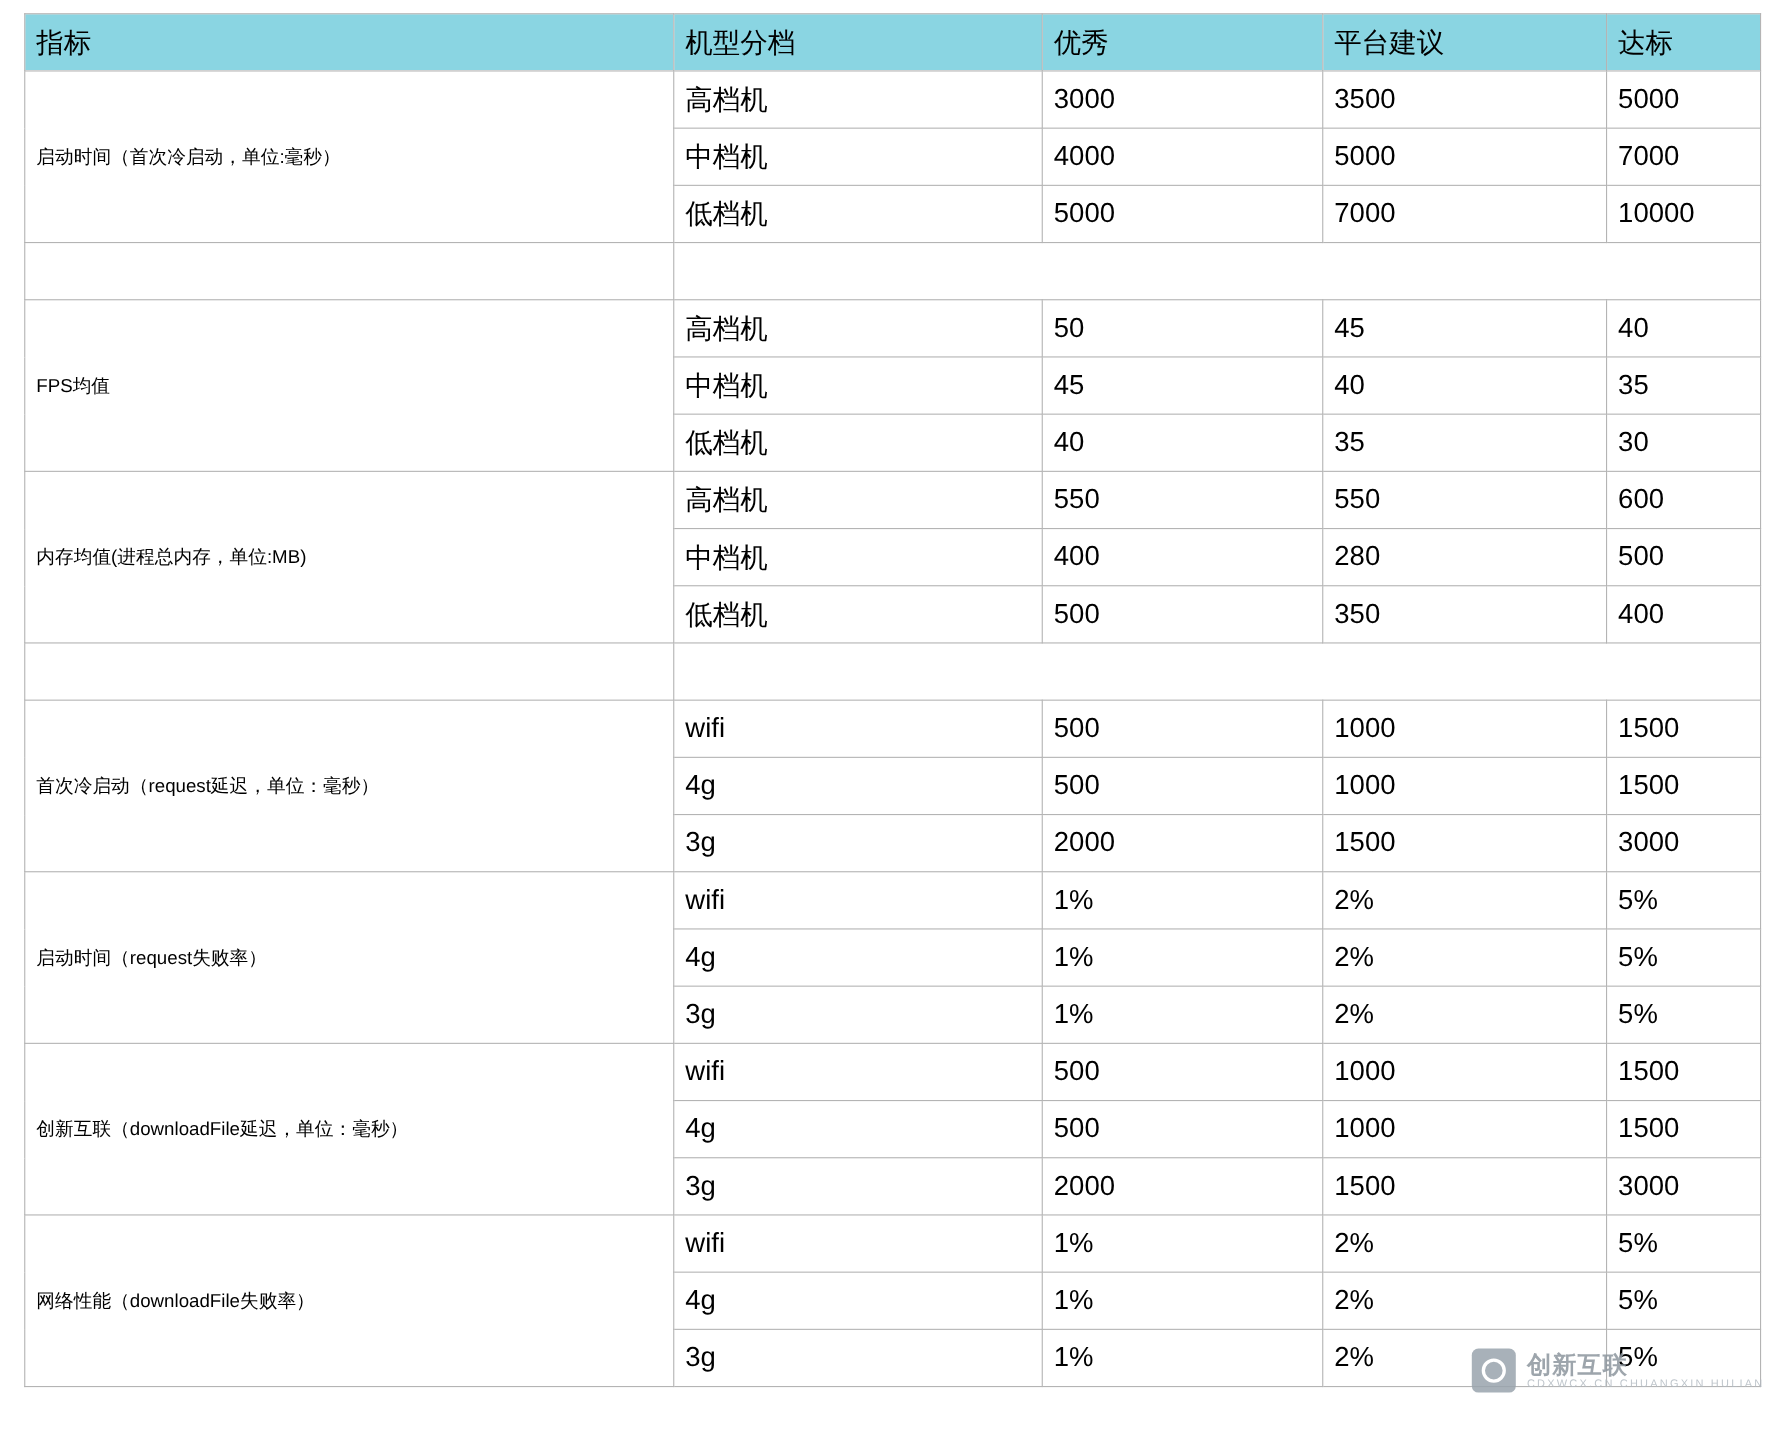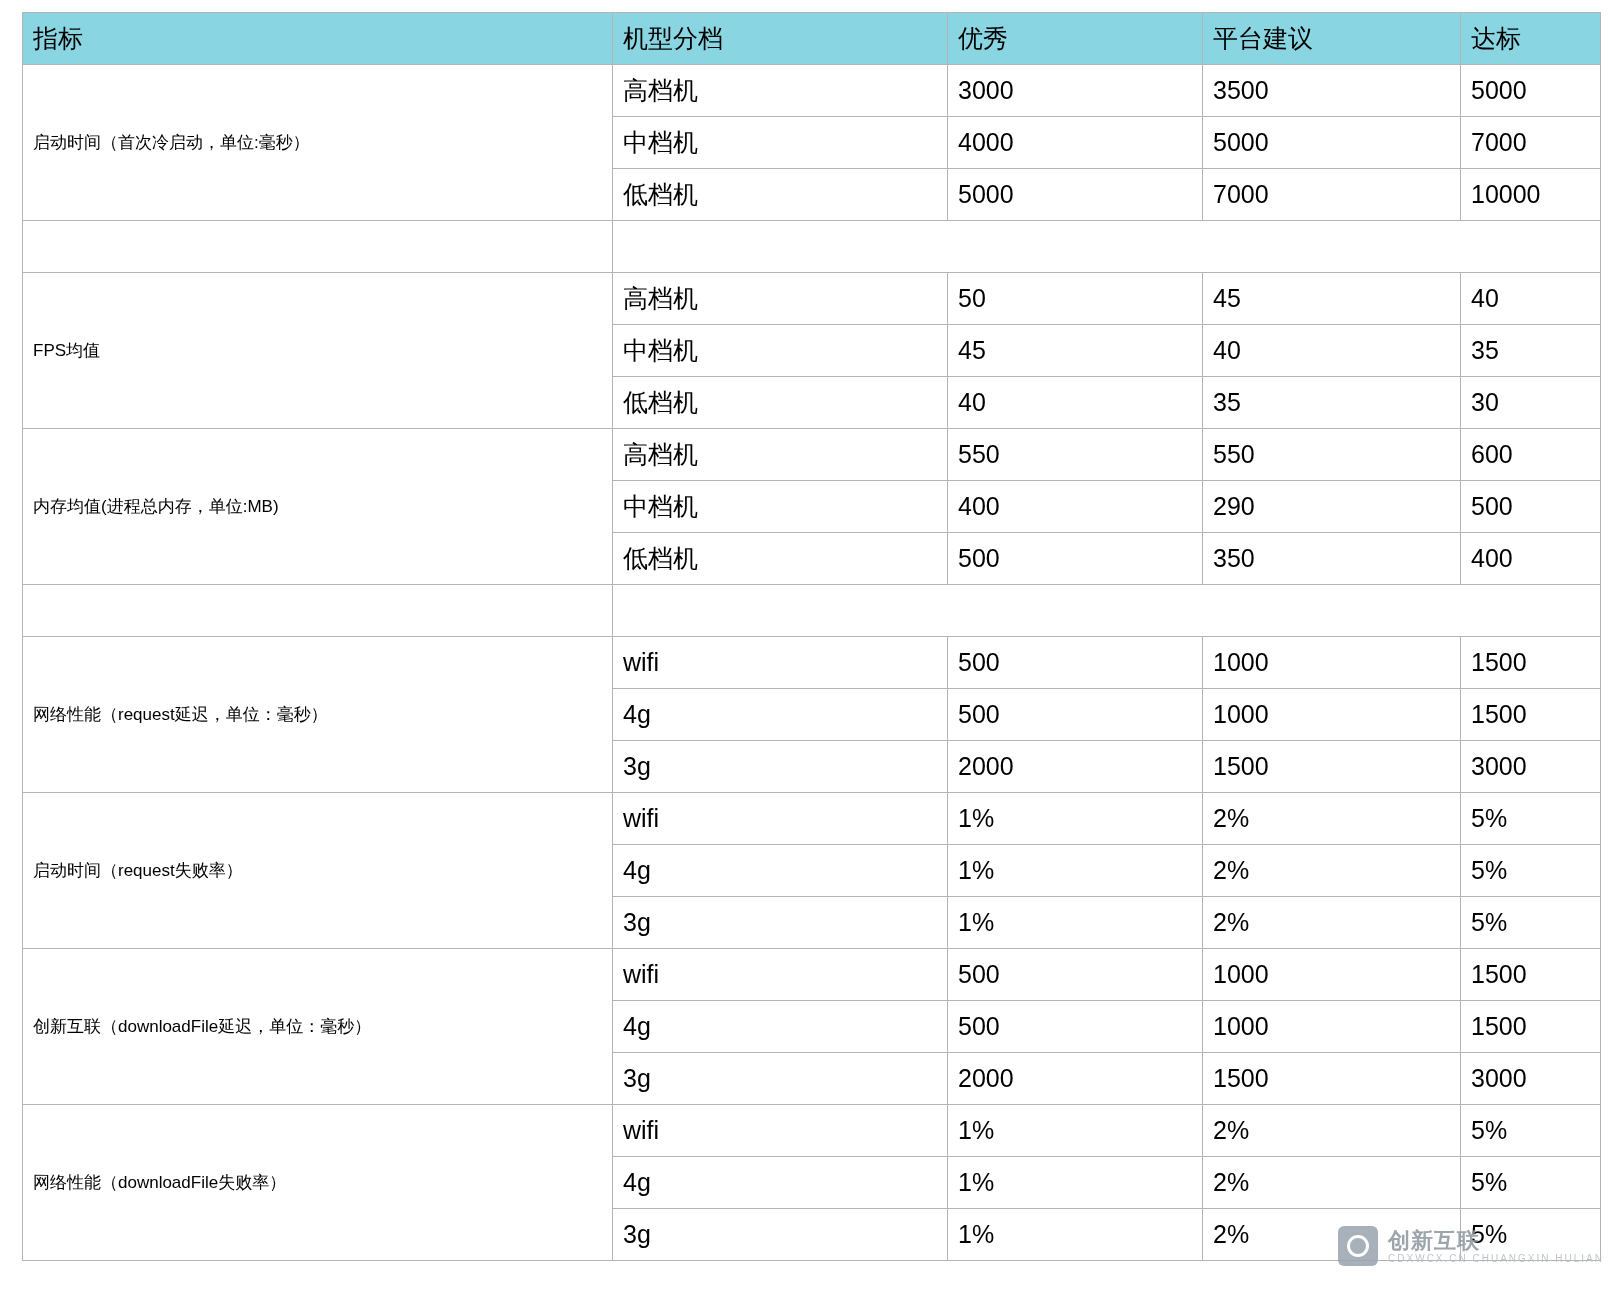--- a/index.html
+++ b/index.html
@@ -176,35 +176,35 @@
         <tr>
           <td class="metric tight" rowspan="3">内存均值(进程总内存，单位:MB)</td>
           <td>高档机</td>
           <td>550</td>
           <td>550</td>
           <td>600</td>
         </tr>
         <tr>
           <td>中档机</td>
           <td>400</td>
-          <td>290</td>
+          <td>280</td>
           <td>500</td>
         </tr>
         <tr>
           <td>低档机</td>
           <td>500</td>
           <td>350</td>
           <td>400</td>
         </tr>
         <tr class="spacer-row">
           <td class="spacer"></td>
           <td class="spacer" colspan="4"></td>
         </tr>
         <tr>
-          <td class="metric tight" rowspan="3">网络性能（request延迟，单位：毫秒）</td>
+          <td class="metric tight" rowspan="3">首次冷启动（request延迟，单位：毫秒）</td>
           <td>wifi</td>
           <td>500</td>
           <td>1000</td>
           <td>1500</td>
         </tr>
         <tr>
           <td>4g</td>
           <td>500</td>
           <td>1000</td>
           <td>1500</td>

